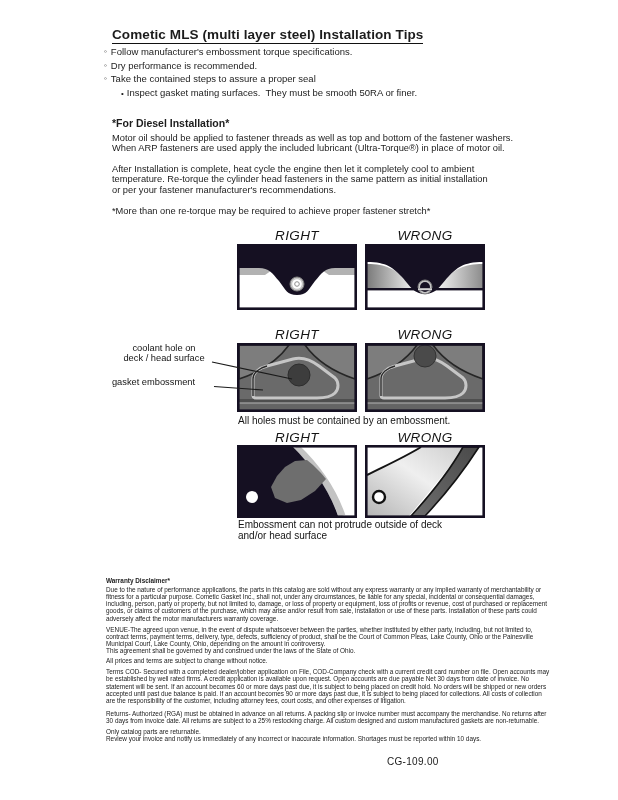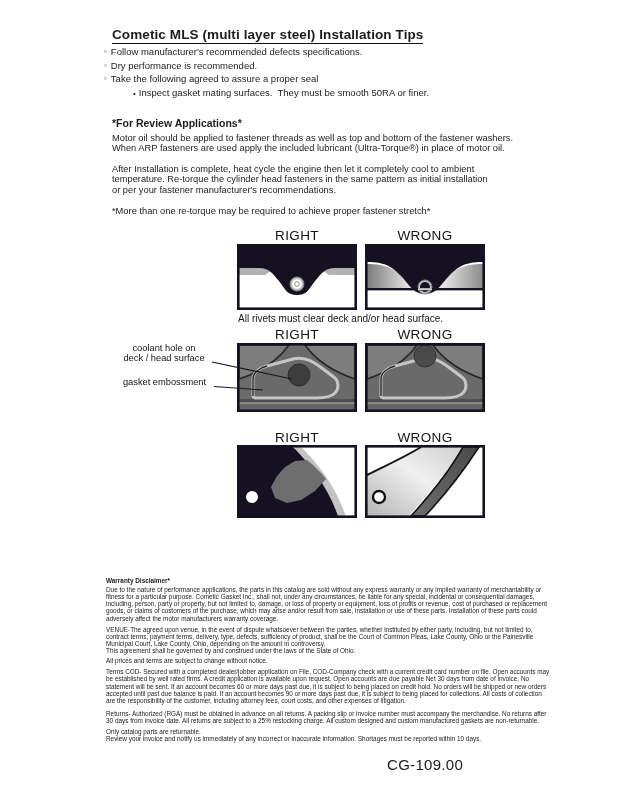--- a/index.html
+++ b/index.html
@@ -4,30 +4,30 @@
 <style>
   html,body{margin:0;padding:0;background:#fff;}
   .page{position:relative;width:562px;height:800px;background:var(--paper,#fff);
         font-family:"Liberation Sans","DejaVu Sans",sans-serif;color:var(--text,#1c1c1c);overflow:hidden;}
   .abs{position:absolute;}
   .title{left:112px;top:27px;font-size:13.5px;font-weight:bold;border-bottom:1.6px solid #111;
          padding-bottom:1px;display:inline-block;letter-spacing:.1px;}
   .tips{left:104px;top:46px;font-size:9.5px;line-height:12.7px;}
   .tip-row{white-space:pre;}
   .bullet{font-size:8px;margin-right:4px;position:relative;top:-1px;}
-  .sub{margin-left:29px;}
+  .sub{margin-left:17px;}
   .dot{font-size:8px;margin-right:3px;}
   .h2{left:112px;top:117px;font-size:10.5px;font-weight:bold;}
   .body-p{left:112px;font-size:9.3px;line-height:10.8px;white-space:pre-line;width:440px;}
-  .dlabel{width:120px;text-align:center;font-size:13.5px;letter-spacing:.4px;color:#141414;}
+  .dlabel{width:120px;text-align:center;font-size:13.5px;letter-spacing:.4px;color:#141414;font-style:italic;}
   .dcap{left:238px;font-size:10px;color:#141414;white-space:pre-line;line-height:11px;}
   .anno{font-size:9.3px;line-height:10.8px;text-align:center;white-space:pre-line;color:#141414;}
   .legal{left:106px;width:462px;font-size:6.4px;line-height:7.3px;white-space:pre-line;color:#222;}
   .legal-h{font-weight:bold;}
-  .pagecode{left:387px;top:756px;font-size:15px;letter-spacing:.3px;color:#1a1a1a;}
+  .pagecode{left:387px;top:756px;font-size:10px;letter-spacing:.3px;color:#1a1a1a;}
   svg.dbox{position:absolute;display:block;}
   .ink{fill:var(--ink,#151022);}
   .bdr{fill:none;stroke:var(--ink,#151022);stroke-width:2.6px;}
   .overlay{pointer-events:none;}
 </style>
 </head>
 <body>
 
 <div class="page">
 
@@ -49,27 +49,27 @@
       <linearGradient id="gEmb" x1="0" y1="1" x2="1" y2="0">
         <stop offset="0" stop-color="#6d6d6d"></stop>
           <stop offset="1" stop-color="#4a4a4a"></stop>
       </linearGradient>
     </defs>
   </svg>
 
   <div class="abs title">Cometic MLS (multi layer steel) Installation Tips</div>
 
   <div class="abs tips">
-    <div class="tip-row"><span class="bullet">◦</span><span>Follow manufacturer's recommended defects specifications.</span></div>
+    <div class="tip-row"><span class="bullet">◦</span><span>Follow manufacturer's embossment torque specifications.</span></div>
     <div class="tip-row"><span class="bullet">◦</span><span>Dry performance is recommended.</span></div>
-    <div class="tip-row"><span class="bullet">◦</span><span>Take the following agreed to assure a proper seal</span></div>
+    <div class="tip-row"><span class="bullet">◦</span><span>Take the contained steps to assure a proper seal</span></div>
     <div class="tip-row sub"><span class="dot">•</span><span>Inspect gasket mating surfaces.  They must be smooth 50RA or finer.</span></div>
   </div>
 
-  <div class="abs h2">*For Review Applications*</div>
+  <div class="abs h2">*For Diesel Installation*</div>
   <div class="abs body-p" style="top:132.5px">Motor oil should be applied to fastener threads as well as top and bottom of the fastener washers.
 When ARP fasteners are used apply the included lubricant (Ultra-Torque®) in place of motor oil.</div>
   <div class="abs body-p" style="top:205.5px">*More than one re-torque may be required to achieve proper fastener stretch*</div>
   <div class="abs body-p" style="top:163.5px">After Installation is complete, heat cycle the engine then let it completely cool to ambient
 temperature. Re-torque the cylinder head fasteners in the same pattern as initial installation
 or per your fastener manufacturer's recommendations.</div>
 
   <div class="abs dlabel" style="left:237px;top:228px">RIGHT</div>
   <div class="abs dlabel" style="left:365px;top:228px">WRONG</div>
 
@@ -89,28 +89,27 @@
     <path d="M2,20 C22,20 30,26 38,33 L46,42 L46,45 H2 Z" fill="url(#gL)"></path>
     <path d="M118,20 C98,20 90,26 82,33 L74,42 L74,45 H118 Z" fill="url(#gR)"></path>
     <path class="ink" d="M2,2 H118 V18 C98,18 92,24 84,32 C76,40 72,50 60,50 C48,50 44,40 36,32 C28,24 22,18 2,18 Z"></path>
     <circle cx="60" cy="43" r="7" fill="#c4c4c4" stroke="#7f7f7f" stroke-width="1"></circle>
     <circle cx="60" cy="43" r="5" class="ink"></circle>
     <rect x="2" y="44" width="116" height="2.4" class="ink"></rect>
     <rect x="53" y="44.2" width="14" height="2" fill="#d4d4d4"></rect>
     <rect class="bdr" x="1.3" y="1.3" width="117.4" height="63.4"></rect>
   </svg>
 
-  <div class="abs dcap" style="top:312.5px">All rivets must clear deck and/or head surface.</div>
 
   <div class="abs dlabel" style="left:237px;top:327px">RIGHT</div>
   <div class="abs dlabel" style="left:365px;top:327px">WRONG</div>
 
   <div class="abs anno" style="left:117px;top:342.5px;width:94px">coolant hole on
 deck / head surface</div>
-  <div class="abs anno" style="left:117px;top:377px;width:95px">gasket embossment</div>
+  <div class="abs anno" style="left:106px;top:377px;width:95px">gasket embossment</div>
 
   <svg class="dbox" style="left:237px;top:343px" width="120" height="69" viewBox="0 0 120 69">
     <rect x="1" y="1" width="118" height="67" fill="#6a6a6a"></rect>
     <path d="M2,2 H52 C42,16 26,28 2,36 Z" fill="#7d7d7d" stroke="#262626" stroke-width="1.6"></path>
     <path d="M118,2 H68 C78,16 94,28 118,36 Z" fill="#7d7d7d" stroke="#262626" stroke-width="1.6"></path>
     <rect x="2" y="56" width="116" height="3.2" fill="#4e4e4e"></rect>
     <rect x="2" y="59.2" width="116" height="2" fill="#8c8c8c"></rect>
     <rect x="2" y="61.2" width="116" height="6" fill="#646464"></rect>
     <path d="M16,53 V36 C16,30 22,25 30,23 L56,16 C66,13.5 74,17 82,23 L98,35 C102,39 102,46 98,50 C94,54 88,55 80,55 H22 C18,55 16,55 16,53 Z" fill="none" stroke="#c6c6c6" stroke-width="3"></path>
     <path d="M16,53 V36 C16,30 22,25 30,23" fill="none" stroke="#2b2b2b" stroke-width="1.4"></path>
@@ -124,20 +123,21 @@
     <path d="M118,2 H68 C78,16 94,28 118,36 Z" fill="#7d7d7d" stroke="#262626" stroke-width="1.6"></path>
     <rect x="2" y="56" width="116" height="3.2" fill="#4e4e4e"></rect>
     <rect x="2" y="59.2" width="116" height="2" fill="#8c8c8c"></rect>
     <rect x="2" y="61.2" width="116" height="6" fill="#646464"></rect>
     <path d="M16,53 V36 C16,30 22,25 30,23 L56,16 C66,13.5 74,17 82,23 L98,35 C102,39 102,46 98,50 C94,54 88,55 80,55 H22 C18,55 16,55 16,53 Z" fill="none" stroke="#c6c6c6" stroke-width="3"></path>
     <path d="M16,53 V36 C16,30 22,25 30,23" fill="none" stroke="#2b2b2b" stroke-width="1.4"></path>
     <circle cx="60" cy="13" r="11" fill="#4a4a4a" stroke="#333" stroke-width="1"></circle>
     <rect class="bdr" x="1.3" y="1.3" width="117.4" height="66.4"></rect>
   </svg>
 
+  <div class="abs dcap" style="top:414.5px">All holes must be contained by an embossment.</div>
 
   <div class="abs dlabel" style="left:237px;top:430px">RIGHT</div>
   <div class="abs dlabel" style="left:365px;top:430px">WRONG</div>
 
   <svg class="dbox" style="left:237px;top:445px" width="120" height="73" viewBox="0 0 120 73">
     <rect x="1" y="1" width="118" height="71" fill="#fff"></rect>
     <path d="M59,2 C79,21 96,45 105,71" fill="none" stroke="#c3c3c3" stroke-width="7"></path>
     <path d="M2,2 H56 C74,20 92,44 101,71 L2,71 Z" class="ink"></path>
     <polygon points="38,53 34,42 40,31 48,22 58,16 70,15 76,20 84,28 89,34 78,46 64,55 50,58" fill="#6e6e6e"></polygon>
     <circle cx="15" cy="52" r="6" fill="#fff"></circle>
@@ -146,20 +146,22 @@
 
   <svg class="dbox" style="left:365px;top:445px" width="120" height="73" viewBox="0 0 120 73">
     <rect x="1" y="1" width="118" height="71" fill="#fff"></rect>
     <path d="M2,30 C22,20 40,12 56,2 L100,2 C80,28 62,50 44,71 L2,71 Z" fill="url(#gBand)"></path>
     <path d="M2,30 C22,20 40,12 56,2" fill="none" stroke="#141414" stroke-width="2"></path>
     <path d="M98,2 H114 C96,30 76,54 60,71 H46 C66,49 84,27 98,2 Z" fill="url(#gEmb)" stroke="#141414" stroke-width="1.6"></path>
     <circle cx="14" cy="52" r="6" fill="#fff" stroke="#111" stroke-width="2.4"></circle>
     <rect class="bdr" x="1.3" y="1.3" width="117.4" height="70.4"></rect>
   </svg>
 
+  <div class="abs dcap" style="top:518.5px">Embossment can not protrude outside of deck
+and/or head surface</div>
 
   <svg class="abs overlay" style="left:0;top:0" width="618" height="800" viewBox="0 0 618 800">
     <line x1="212" y1="362" x2="292" y2="379" stroke="#1a1a1a" stroke-width="1.2"></line>
     <line x1="214" y1="386.5" x2="263" y2="390" stroke="#1a1a1a" stroke-width="1.2"></line>
   </svg>
 
   <div class="abs legal legal-h" style="top:576.5px">Warranty Disclaimer*</div>
   <div class="abs legal" style="top:585.5px">Due to the nature of performance applications, the parts in this catalog are sold without any express warranty or any implied warranty of merchantability or
 fitness for a particular purpose.  Cometic Gasket Inc., shall not, under any circumstances, be liable for any special, incidental or consequential damages,
 including, person, party or property, but not limited to, damage, or loss of property or equipment, loss of profits or revenue, cost of purchased or replacement

